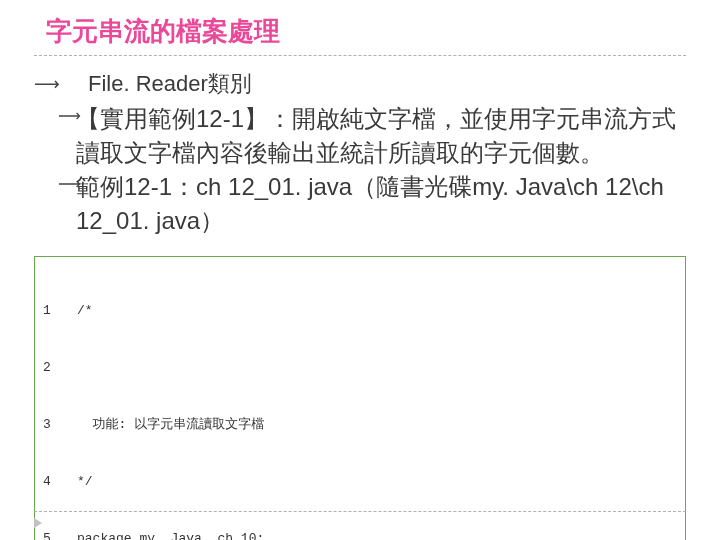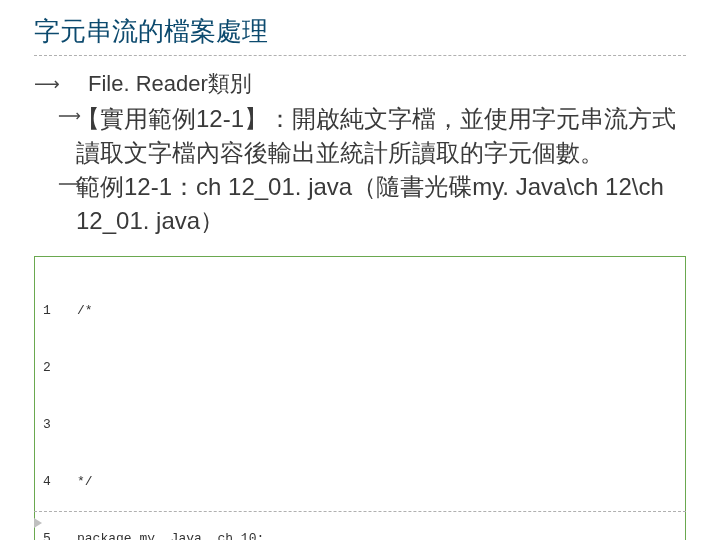--- a/index.html
+++ b/index.html
@@ -13,23 +13,23 @@
 }
 .slide {
   box-sizing: border-box;
   width: 720px;
   height: 540px;
   padding: 14px 34px 20px 34px;
   position: relative;
 }
 .title {
   font-size: 26px;
-  font-weight: normal;
-  margin: 0 0 6px 0;
-  color: #0c4a6e;
+  font-weight: bold;
+  margin: 0 0 6px 12px;
+  color: #ec4899;
 }
 .hr {
   border-bottom: 1px dashed #b0b0b0;
   margin: 4px 0 14px 0;
 }
 .bullet-row {
   display: flex;
   align-items: flex-start;
   margin-bottom: 4px;
 }
@@ -119,21 +119,21 @@
   </div>
 
   <div class="sub-row">
     <div class="sub-mark">⟶</div>
     <div class="sub-text">範例12-1：ch 12_01. java（隨書光碟my. Java\ch 12\ch 12_01. java）</div>
   </div>
 
   <div class="codebox">
     <div class="code-row"><span class="ln">1</span><span class="code">/*</span></div>
     <div class="code-row"><span class="ln">2</span></div>
-    <div class="code-row"><span class="ln">3</span></div>
+    <div class="code-row"><span class="ln">3</span><span class="code">  功能: 以字元串流讀取文字檔</span></div>
     <div class="code-row"><span class="ln">4</span><span class="code">*/</span></div>
     <div class="code-row"><span class="ln">5</span><span class="code">package my. Java. ch 10;</span></div>
     <div class="code-row"><span class="ln">6</span><span class="code">import java. lang. *;</span></div>
     
     
     
     
     
     
   </div>

